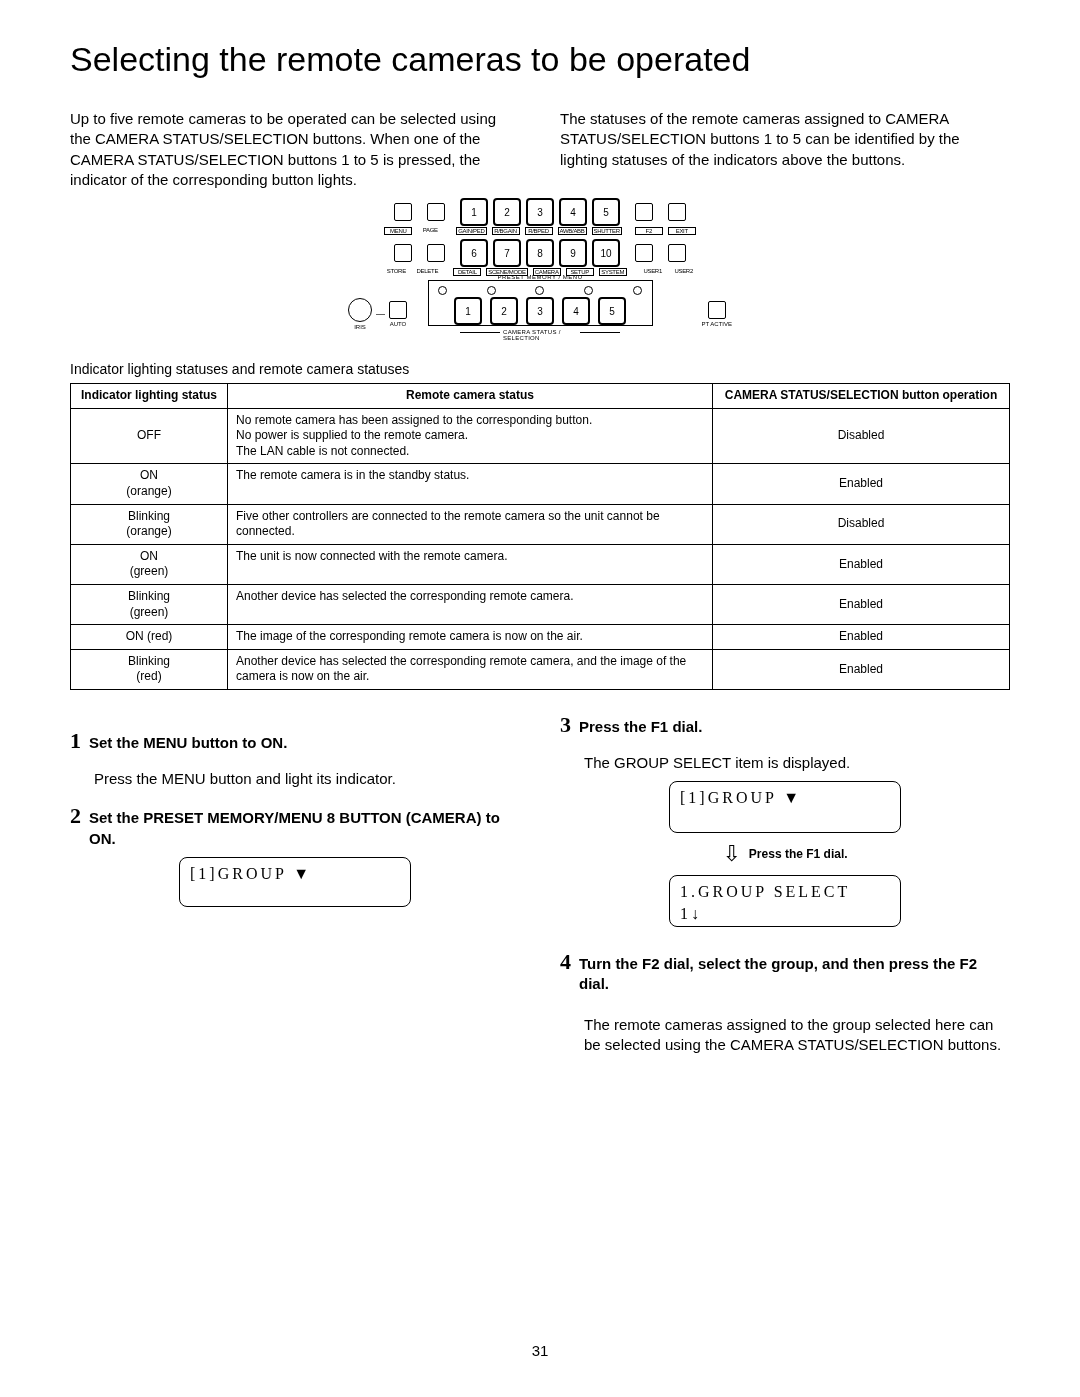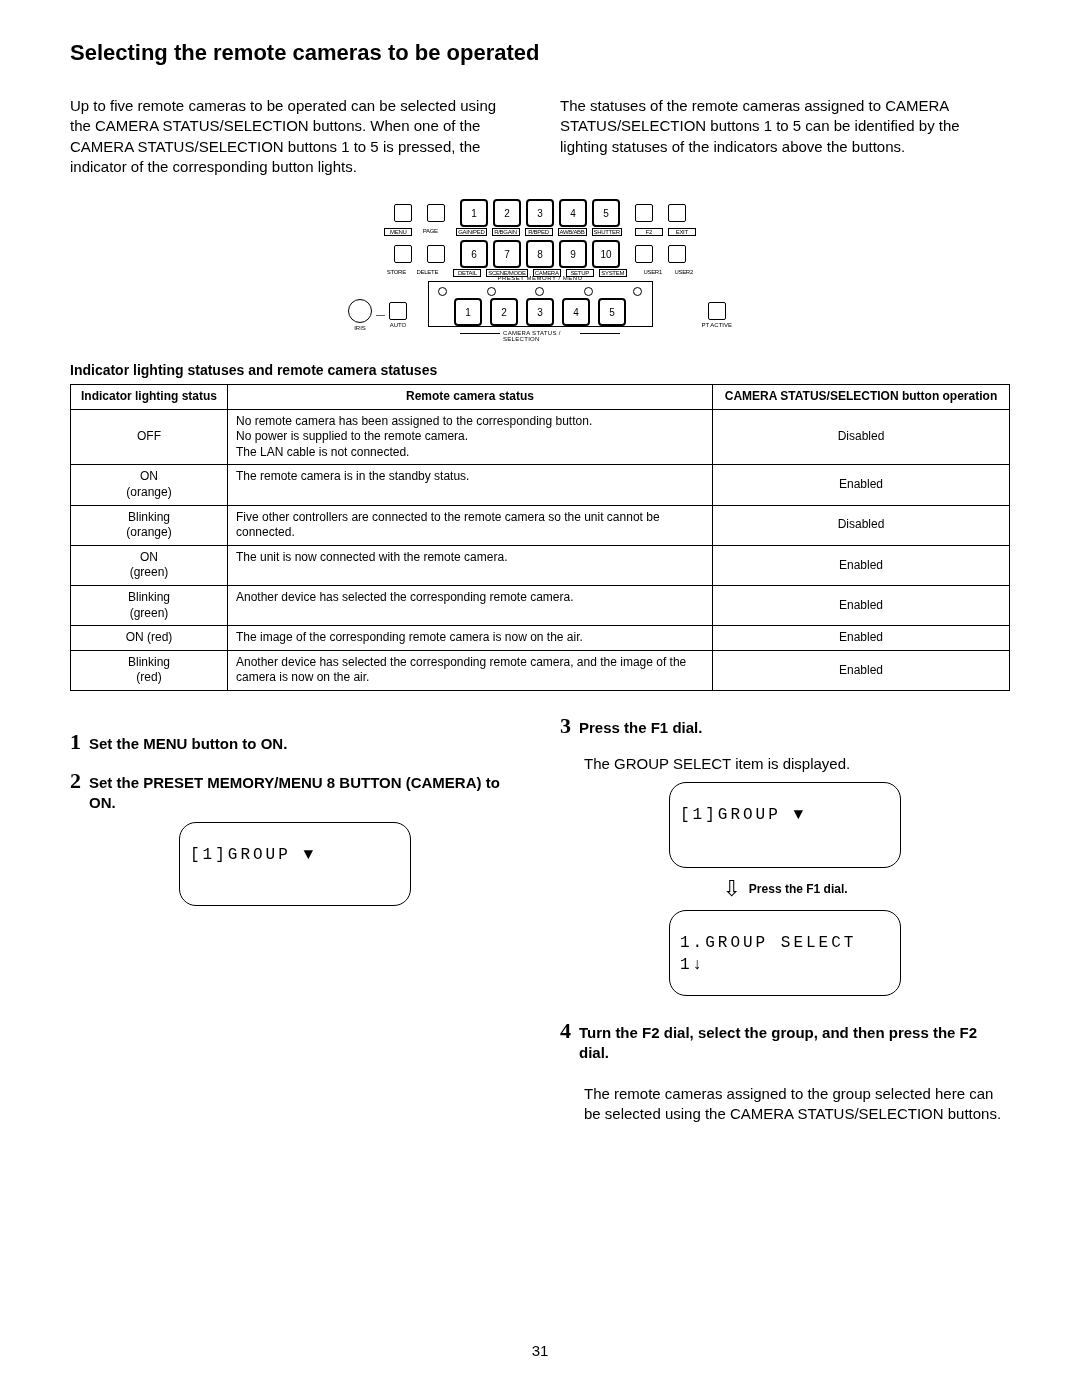--- a/index.html
+++ b/index.html
@@ -1,44 +1,44 @@
 <!DOCTYPE html>
 <html><head>
 <meta charset="utf-8">
 <style>
 body{font-family:Arial,Helvetica,sans-serif;margin:0;background:#fff;color:#000}
 .page{width:1080px;height:1397px;box-sizing:border-box;padding:40px 70px;position:relative}
-h1{font-size:22px;font-weight:700;margin:0 0 30px 0}
-.intro{display:flex;gap:40px;font-size:15px;line-height:1.35;margin-bottom:22px}
+h1{font-size:34px;font-weight:400;margin:0 0 30px 0}
+.intro{display:flex;gap:40px;font-size:15px;line-height:1.35;margin-bottom:8px}
 .intro>div{flex:1}
 .panel{width:400px;margin:0 auto 28px auto;font-size:9px}
 .prow{display:flex;align-items:center;gap:5px;justify-content:center}
 .sq{border:1px solid #000;width:16px;height:16px;border-radius:2px}
 .btn{border:2.5px double #000;width:24px;height:24px;border-radius:4px;display:flex;align-items:center;justify-content:center;font-size:10px}
 .lbl{font-size:6px;text-align:center;display:inline-block;border:0.5px solid #000;padding:0 1px;min-width:24px;letter-spacing:-0.3px}
 .lbl.nb{border:none}
 .circ{border:1px solid #000;width:22px;height:22px;border-radius:50%}
 .dot{border:1px solid #000;width:7px;height:7px;border-radius:50%;margin:0 auto}
 .panel-lbls{display:flex;gap:5px;justify-content:center;margin-top:1px}
 .iris-col{display:flex;flex-direction:column;align-items:center;gap:2px;font-size:6px}
 .pml{font-size:6px;text-align:center;letter-spacing:0.5px}
 .cs-line{border-top:1px solid #000;position:relative;width:160px;margin-top:2px;margin-left:auto;margin-right:auto}
 .cs-line span{position:absolute;top:-4px;left:50%;transform:translateX(-50%);background:#fff;padding:0 3px;font-size:6px;letter-spacing:0.3px}
-.th{font-weight:bold;font-size:14px;margin-bottom:6px}
+.th{font-weight:normal;font-size:14px;margin-bottom:6px}
 table{border-collapse:collapse;width:100%;font-size:12px}
 th,td{border:1px solid #000;padding:4px 8px;text-align:left;vertical-align:top;line-height:1.3}
 th{font-weight:bold;text-align:center}
 td.c{text-align:center;vertical-align:middle}
 .cols{display:flex;gap:40px;margin-top:24px}
 .col{flex:1;font-size:15px;line-height:1.35}
 .step{display:flex;gap:8px;margin-top:16px}
 .step .n{font-size:22px;font-weight:bold;font-family:"Times New Roman",serif;line-height:1}
 .step .t{font-weight:bold;font-size:15px;margin-top:3px}
 .step-body{margin-left:24px;margin-top:16px;font-size:15px}
-.lcd{border:1px solid #000;border-radius:17px;padding:22px 10px;font-family:Liberation Mono, monospace;letter-spacing:3px;font-size:16px;width:210px;margin:8px auto}
+.lcd{border:1px solid #000;border-radius:8px;padding:5px 10px;font-family:Liberation Serif, serif;letter-spacing:3px;font-size:16px;width:210px;margin:8px auto}
 .lcd2{height:40px}
 .flow{display:flex;flex-direction:column;align-items:center;margin:0 auto;width:240px}
 .arrow{font-size:22px;margin:-2px 0}
 .flow-lbl{font-size:12px;font-weight:bold}
 .flow-row{display:flex;align-items:center;gap:8px}
 .pn{position:absolute;bottom:38px;left:50%;transform:translateX(-50%);font-size:15px}
 .dots-row{display:flex;gap:28px;justify-content:center;margin-top:2px;margin-bottom:2px}
 </style>
 </head>
 <body>
@@ -194,20 +194,21 @@
         </tr>
 </tbody>
     </table>
 
 <div class="cols">
 <div class="col">
 <div class="step">
           <span class="n">1</span>
           <span class="t">Set the MENU button to ON.</span>
         </div>
+<div class="step-body">Press the MENU button and light its indicator.</div>
 <div class="step">
           <span class="n">2</span>
           <span class="t">Set the PRESET MEMORY/MENU 8 BUTTON (CAMERA) to ON.</span>
         </div>
 <div class="lcd" style="height:38px">[1]GROUP        ▼</div>
 </div>
 <div class="col">
 <div class="step" style="margin-top:0">
           <span class="n">3</span>
           <span class="t">Press the F1 dial.</span>

